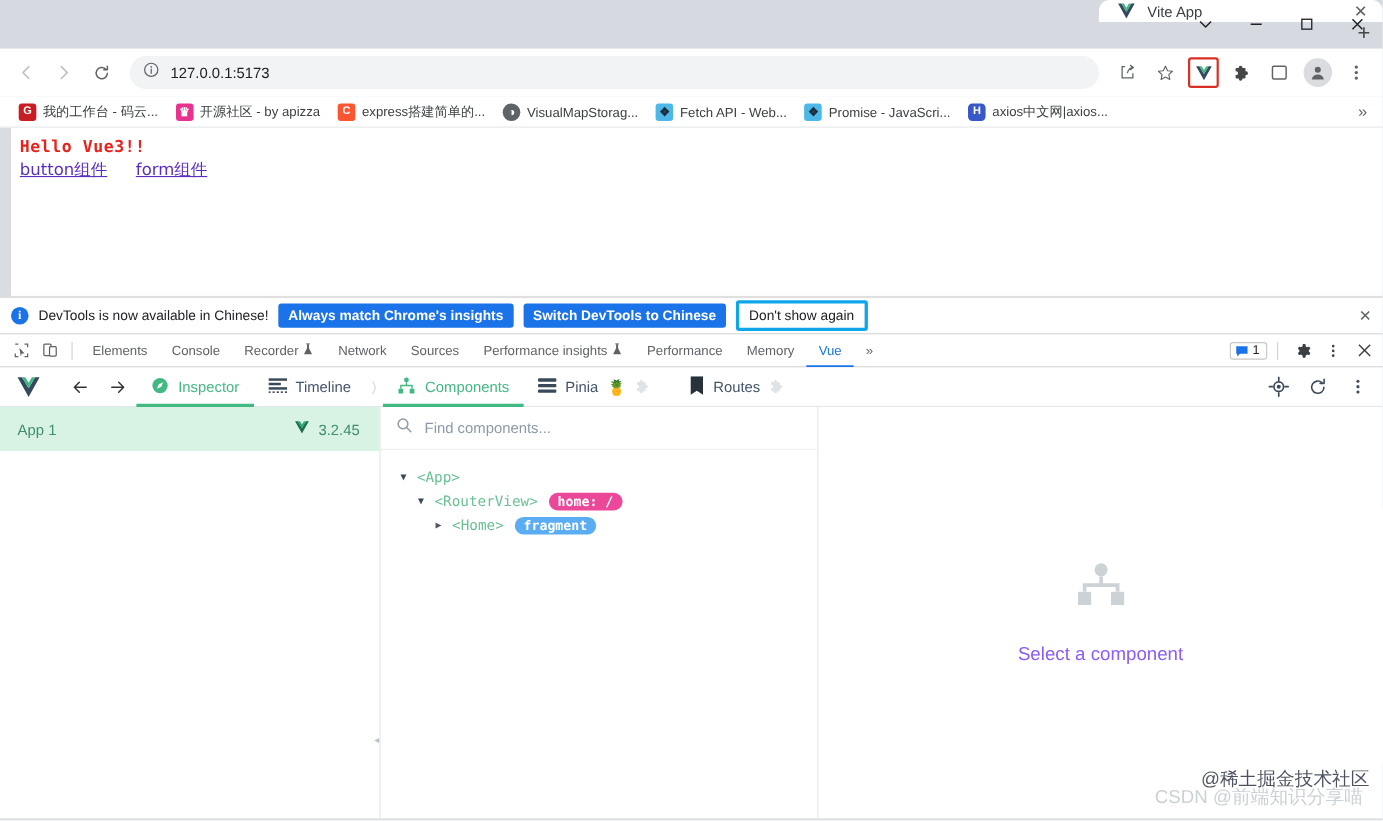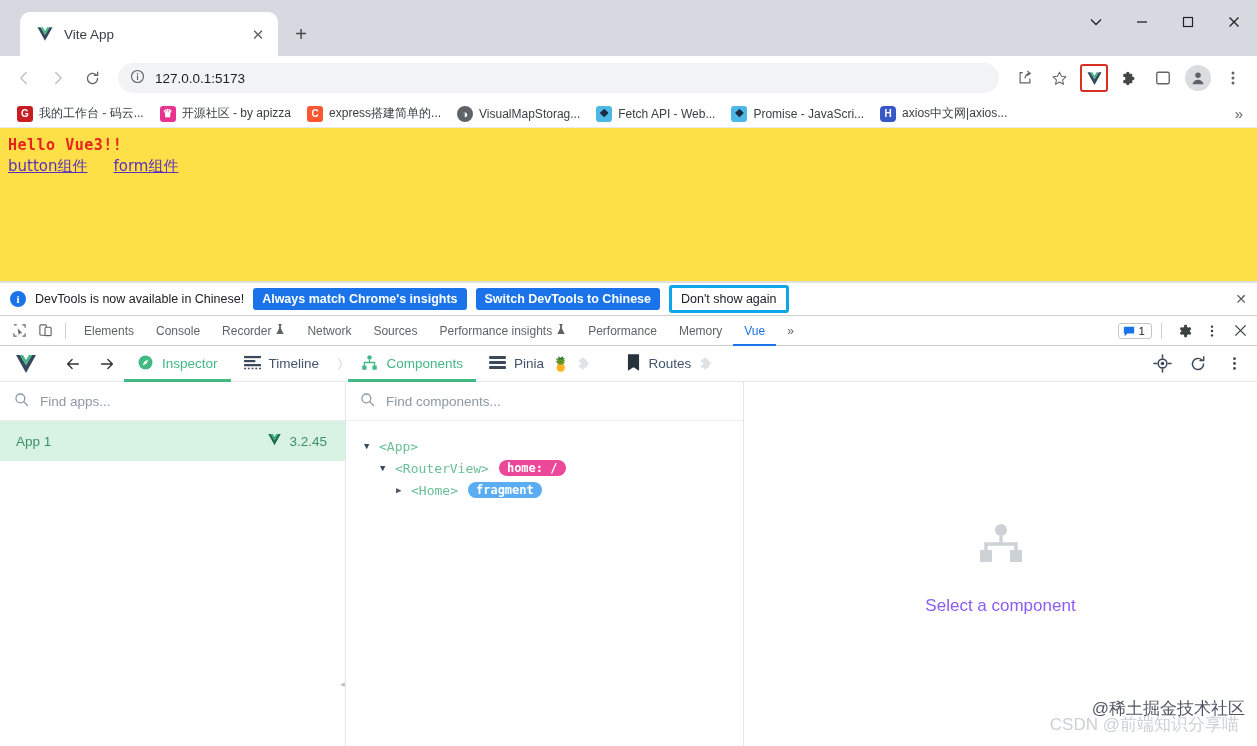--- a/index.html
+++ b/index.html
@@ -10,26 +10,27 @@
     overflow: hidden;
   }
   .app {
     width: 1257px; height: 746px;
     position: relative;
     background: #d9dde2;
   }
 
   
   .titlebar {
-    height: 56px;
+    height: 44px;
     background: #d6dae0;
     display: flex;
     align-items: flex-end;
-    padding-left: 20px;
-    position: relative;
+    padding-left: 8px;
+    position: relative;
+    flex-direction: column;
   }
   .tab {
     width: 258px; height: 44px;
     background: #ffffff;
     border-radius: 10px 10px 0 0;
     display: flex; align-items: center;
     padding: 0 10px 0 16px;
     gap: 10px;
     position: relative;
   }
@@ -119,23 +120,24 @@
     font-size: 10px; font-weight: bold; color: #fff;
   }
   .bm-overflow {
     position: absolute; right: 8px;
     color: #5f6368; font-size: 15px;
     padding: 2px 6px;
   }
 
   
   .viewport {
-    height: 154px; background: #fde047;
+    height: 154px; background: #ffffff;
     padding: 8px 20px 0 8px;
     border-bottom: 1px solid #e0e0e0;
+    margin-left: 10px;
   }
   .page-h1 {
     font-family: "DejaVu Sans Mono", "Liberation Mono", monospace;
     color: #e8221c; font-size: 15px; font-weight: bold;
     letter-spacing: 0.5px;
     margin-bottom: 3px;
   }
   .page-links { display: flex; gap: 26px; }
   .page-link {
     color: #5b2fbe; font-size: 15px;
@@ -682,29 +684,20 @@
             <circle cx="8" cy="8" r="1.5"></circle>
             <circle cx="8" cy="13.2" r="1.5"></circle>
           </svg>
       </div>
     </div>
   </div>
 
   <div class="vue-body">
 
     <div class="pane-apps">
-      <div class="search-row">
-        <span>
-          <svg width="15" height="15" viewBox="0 0 16 16">
-              <circle cx="6.8" cy="6.8" r="4.7" stroke="#8b99a6" stroke-width="1.4" fill="none"></circle>
-              <path d="M10.3 10.3 14.4 14.4" stroke="#8b99a6" stroke-width="1.4" stroke-linecap="round"></path>
-            </svg>
-        </span>
-        <span class="search-ph">Find apps...</span>
-      </div>
       <div class="app-row">
         <span class="app-name">App 1</span>
         <span class="app-ver">
           <span>
             <svg width="15" height="15" viewBox="0 0 24 24">
               <path d="M2 3h4l6 10 6-10h4L12 21Z" fill="#1f6f4e"></path>
               <path d="M6 3h3l3 5 3-5h3l-6 10Z" fill="#2fa876"></path>
             </svg>
           </span>
           <span>3.2.45</span>

